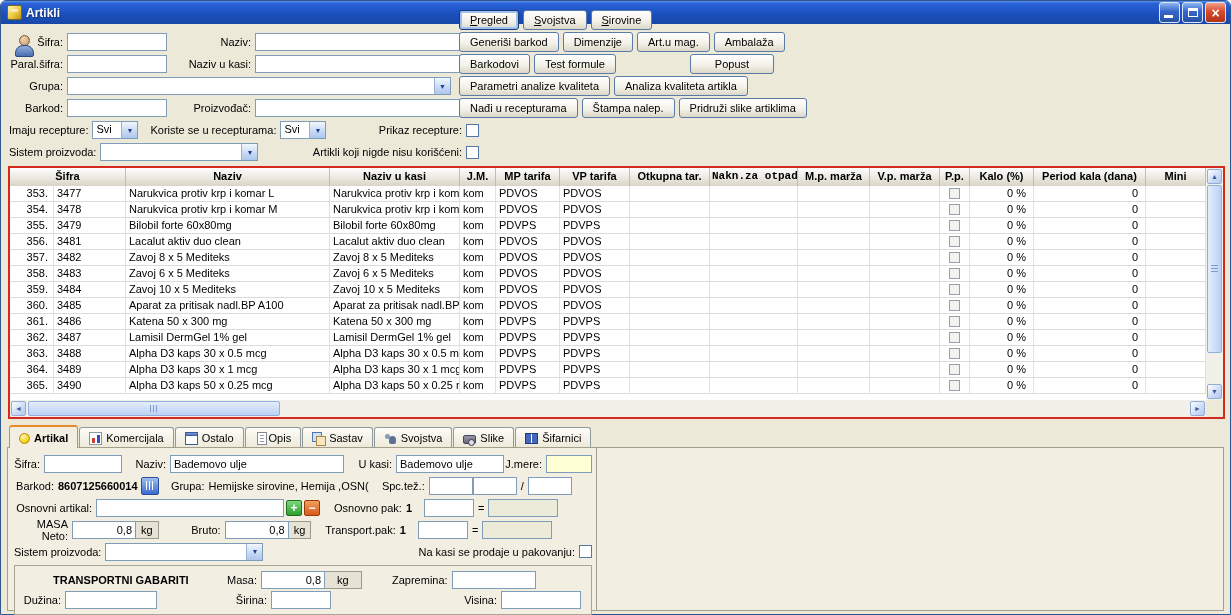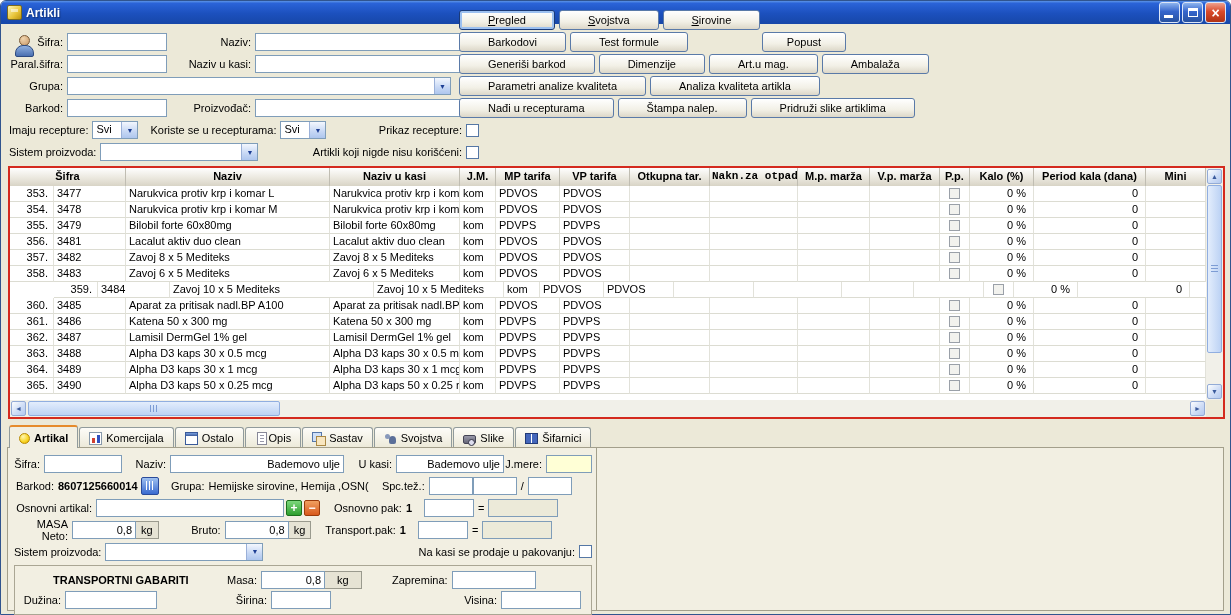--- a/index.html
+++ b/index.html
@@ -29,35 +29,35 @@
   .user-icon { position:absolute; left:12px; top:10px; width:22px; height:22px; }
   .user-icon::before { content:""; position:absolute; left:6px; top:1px; width:9px; height:9px;
     border-radius:50%; background:radial-gradient(circle at 35% 30%, #f0d4ae, #c89868); border:1px solid #7a5a38; }
   .user-icon::after { content:""; position:absolute; left:2px; top:11px; width:17px; height:10px;
     border-radius:8px 8px 2px 2px; background:linear-gradient(#8fb0e0,#4a6fb0); border:1px solid #2d4a80; }
   .frow { position:absolute; left:8px; display:flex; align-items:center; height:20px; width:470px; }
   .r1{top:8px} .r2{top:30px} .r3{top:52px} .r4{top:74px} .r5{top:96px} .r6{top:118px}
   .fl { text-align:right; padding-right:4px; flex:none; }
   .lw58{width:58px} .lw88{width:88px}
   .in { height:18px; border:1px solid #7f9db9; background:#fff; font-family:inherit; font-size:11px;
-    padding:1px 3px; outline:none;text-align:right; }
+    padding:1px 3px; outline:none; }
   .w100{width:100px} .w240{width:240px}
   .combo { display:inline-flex; height:18px; border:1px solid #7f9db9; background:#fff; align-items:stretch; flex:none; }
   .combo .val { padding:1px 3px; flex:1; overflow:hidden; white-space:nowrap; }
   .combo .arrow { width:16px; flex:none; border-left:1px solid #9ab0d8; color:#1c3e94; font-size:7px;
     display:flex; align-items:center; justify-content:center;
     background:linear-gradient(180deg,#f3f7fe,#c6d7f4 60%,#aec6ee); }
   .cw46{width:46px} .cw240{width:240px} .cw384{width:384px} .cw158{width:158px}
   .chk { width:13px; height:13px; border:1px solid #5577a5; background:#fff; flex:none; } .sp12{width:12px;flex:none}
   .pushR { margin-left:auto; display:flex; align-items:center; }
 
   
   .action-panel { position:absolute; left:458px; top:9px; }
   .act-row { display:flex; gap:4px; margin-bottom:2px; }
-  .xbtn { height:20px; padding:0 28px; font-family:inherit; font-size:11px; color:#000;
+  .xbtn { height:20px; padding:0 10px; font-family:inherit; font-size:11px; color:#000;
     border:1px solid #5a7aa8; border-radius:3px; cursor:default;
     background:linear-gradient(180deg,#ffffff,#f2f0e6 60%,#dcd7c8); }
   .xbtn.primary { border:1px solid #1a3a78; box-shadow:inset 0 0 0 2px #9cc0f0; }
   .xbtn.indent { margin-left:70px; padding:0 24px; }
 
   
   .grid-frame { position:absolute; left:7px; top:165px; width:1217px; height:253px;
     border:2px solid #d42a1e; background:#fff; }
   .grid-view { position:absolute; left:0; top:0; right:17px; bottom:17px; overflow:hidden; background:#fff; }
   .thead { display:flex; height:18px; border-bottom:1px solid #9d9a90; }
@@ -236,29 +236,29 @@
     </div>
   </div>
 
   <div class="action-panel">
       <div class="act-row">
         <button type="button" class="xbtn primary"><u>P</u>regled</button>
         <button type="button" class="xbtn"><u>S</u>vojstva</button>
         <button type="button" class="xbtn"><u>S</u>irovine</button>
       </div>
       <div class="act-row">
-        <button type="button" class="xbtn">Barkodovi</button>
-        <button type="button" class="xbtn">Test formule</button>
-        <button type="button" class="xbtn indent">Popust</button>
-      </div>
-      <div class="act-row">
         <button type="button" class="xbtn">Generiši barkod</button>
         <button type="button" class="xbtn">Dimenzije</button>
         <button type="button" class="xbtn">Art.u mag.</button>
         <button type="button" class="xbtn">Ambalaža</button>
+      </div>
+      <div class="act-row">
+        <button type="button" class="xbtn">Barkodovi</button>
+        <button type="button" class="xbtn">Test formule</button>
+        <button type="button" class="xbtn indent">Popust</button>
       </div>
       <div class="act-row">
         <button type="button" class="xbtn">Parametri analize kvaliteta</button>
         <button type="button" class="xbtn">Analiza kvaliteta artikla</button>
       </div>
       <div class="act-row">
         <button type="button" class="xbtn">Nađi u recepturama</button>
         <button type="button" class="xbtn">Štampa nalep.</button>
         <button type="button" class="xbtn">Pridruži slike artiklima</button>
       </div>
@@ -391,21 +391,21 @@
             <div class="td" style="width: 72px;"></div>
             <div class="td" style="width: 70px;"></div>
             <div class="td ctr" style="width: 30px;">
               <span class="mini-cb"></span>
             </div>
             <div class="td ra" style="width: 64px;">0 %</div>
             <div class="td ra" style="width: 112px;">0</div>
             <div class="td" style="width: 60px;"></div>
           </div>
           <div class="tr">
-            <div class="td num" style="width: 44px; margin-left: 44px;">359.</div>
+            <div class="td num" style="width: 44px;">359.</div>
             <div class="td" style="width: 72px;">3484</div>
             <div class="td" style="width: 204px;">Zavoj 10 x 5 Mediteks</div>
             <div class="td" style="width: 130px;">Zavoj 10 x 5 Mediteks</div>
             <div class="td" style="width: 36px;">kom</div>
             <div class="td" style="width: 64px;">PDVOS</div>
             <div class="td" style="width: 70px;">PDVOS</div>
             <div class="td" style="width: 80px;"></div>
             <div class="td" style="width: 88px;"></div>
             <div class="td" style="width: 72px;"></div>
             <div class="td" style="width: 70px;"></div>

